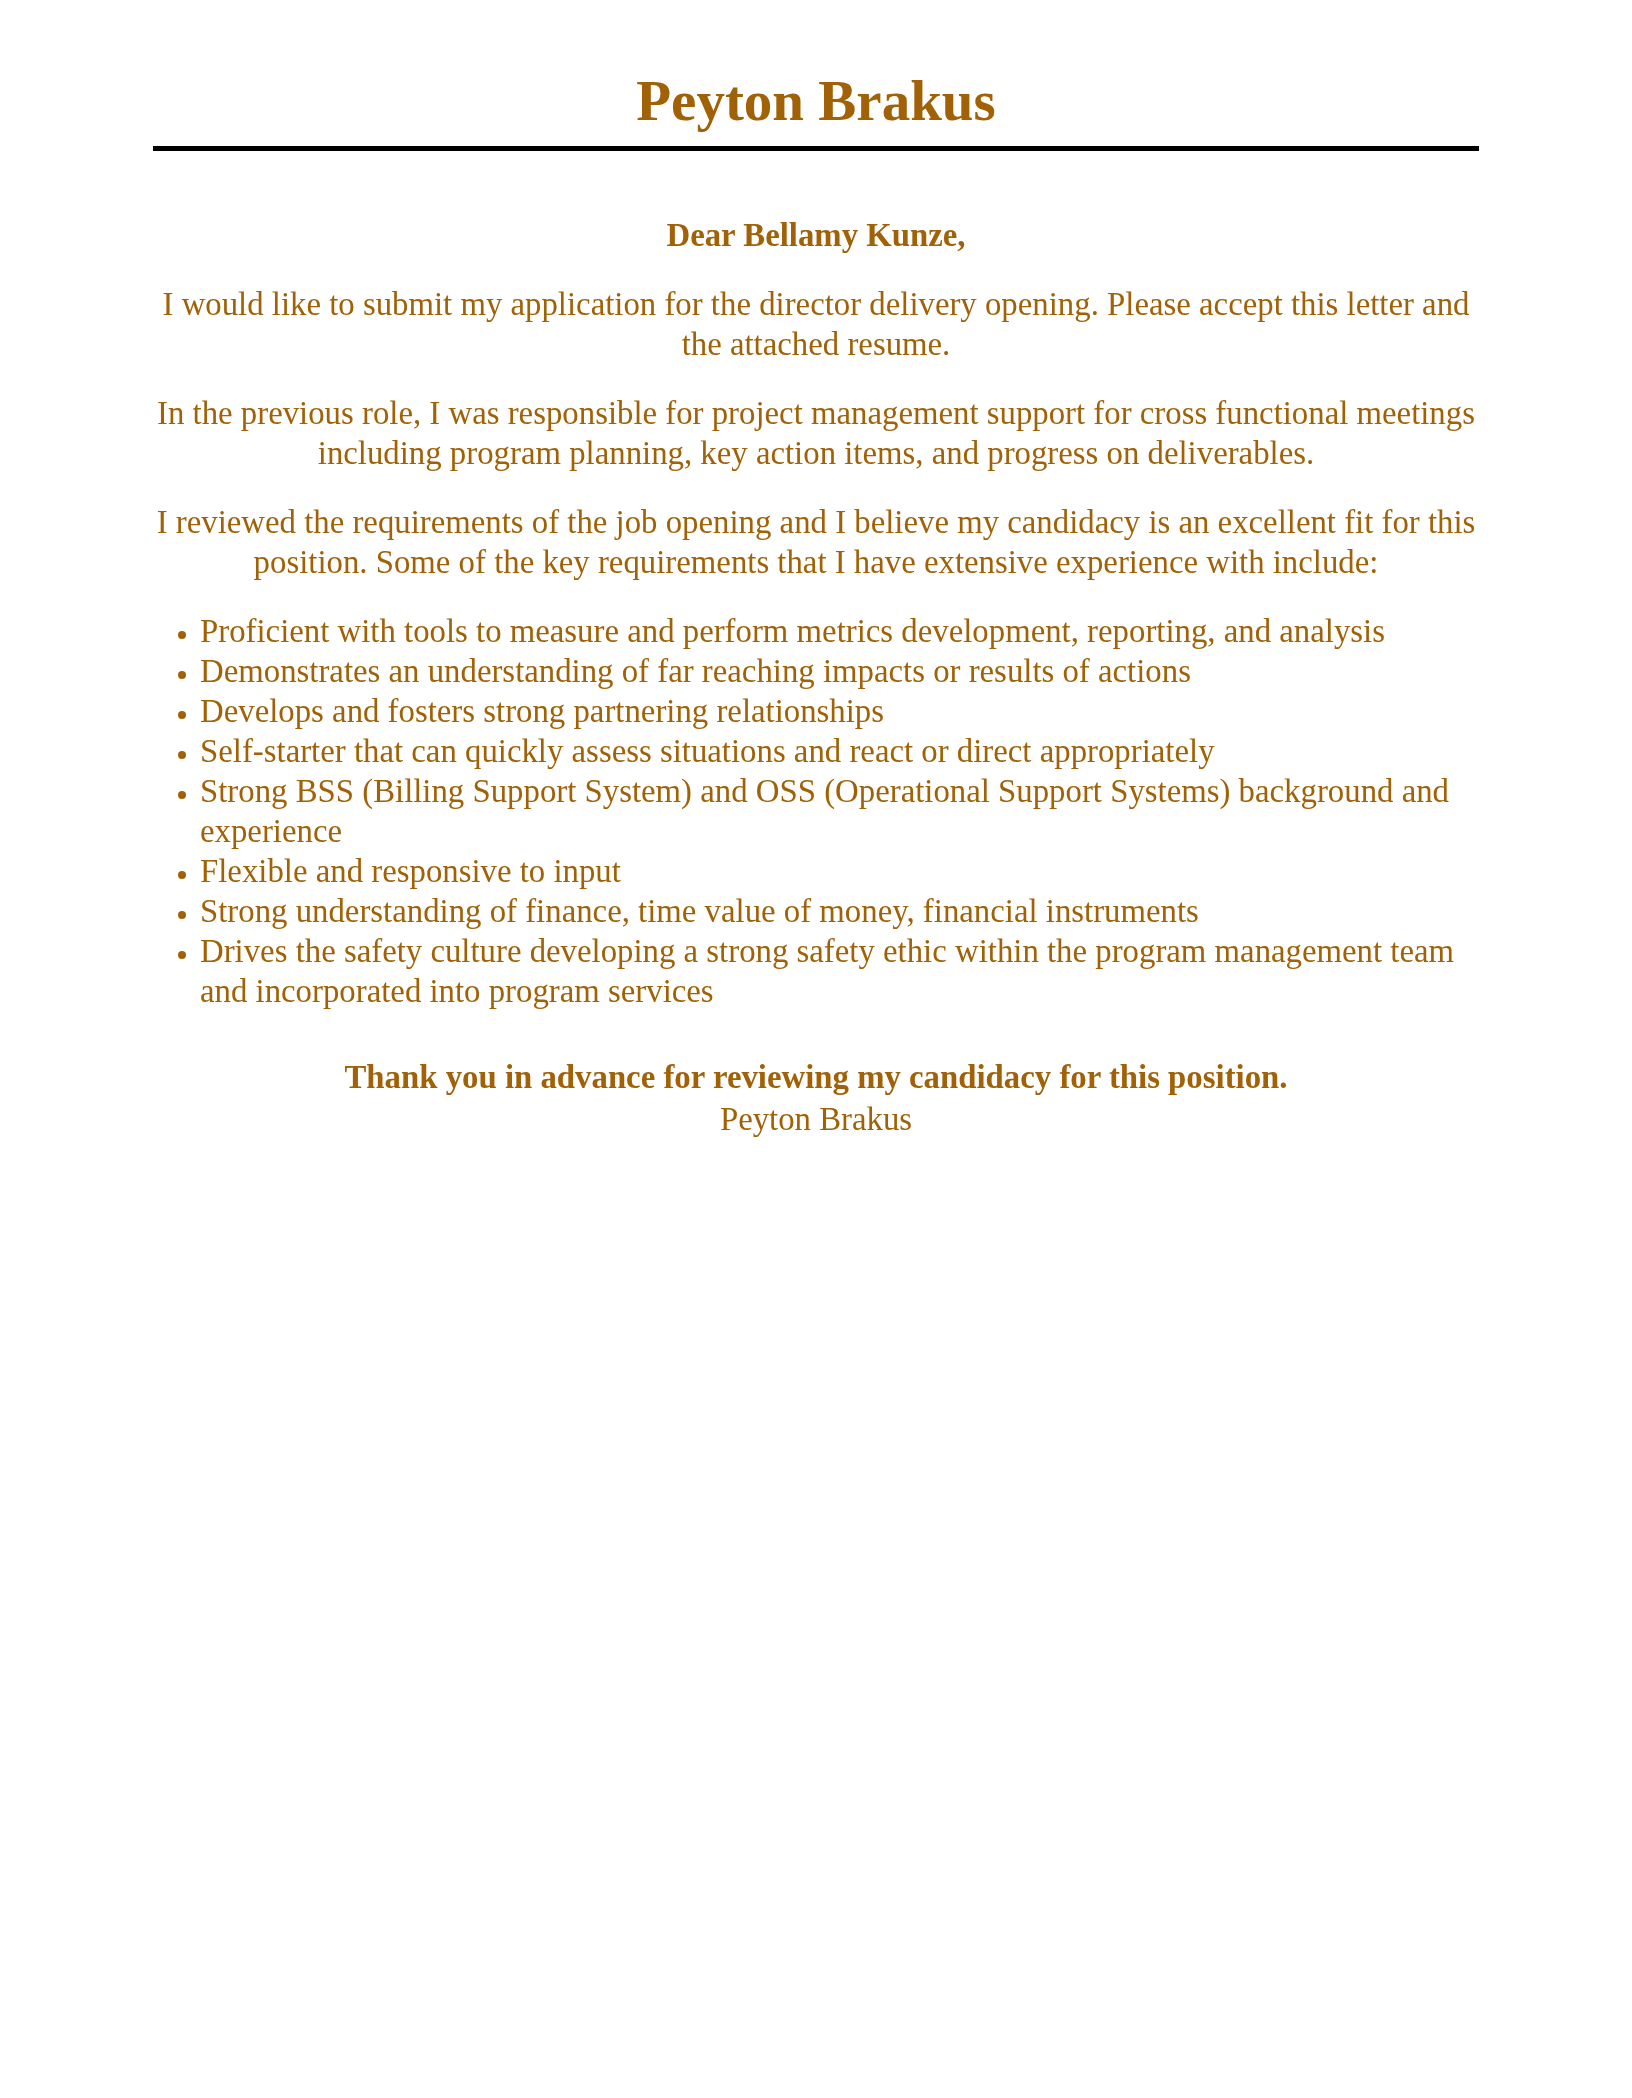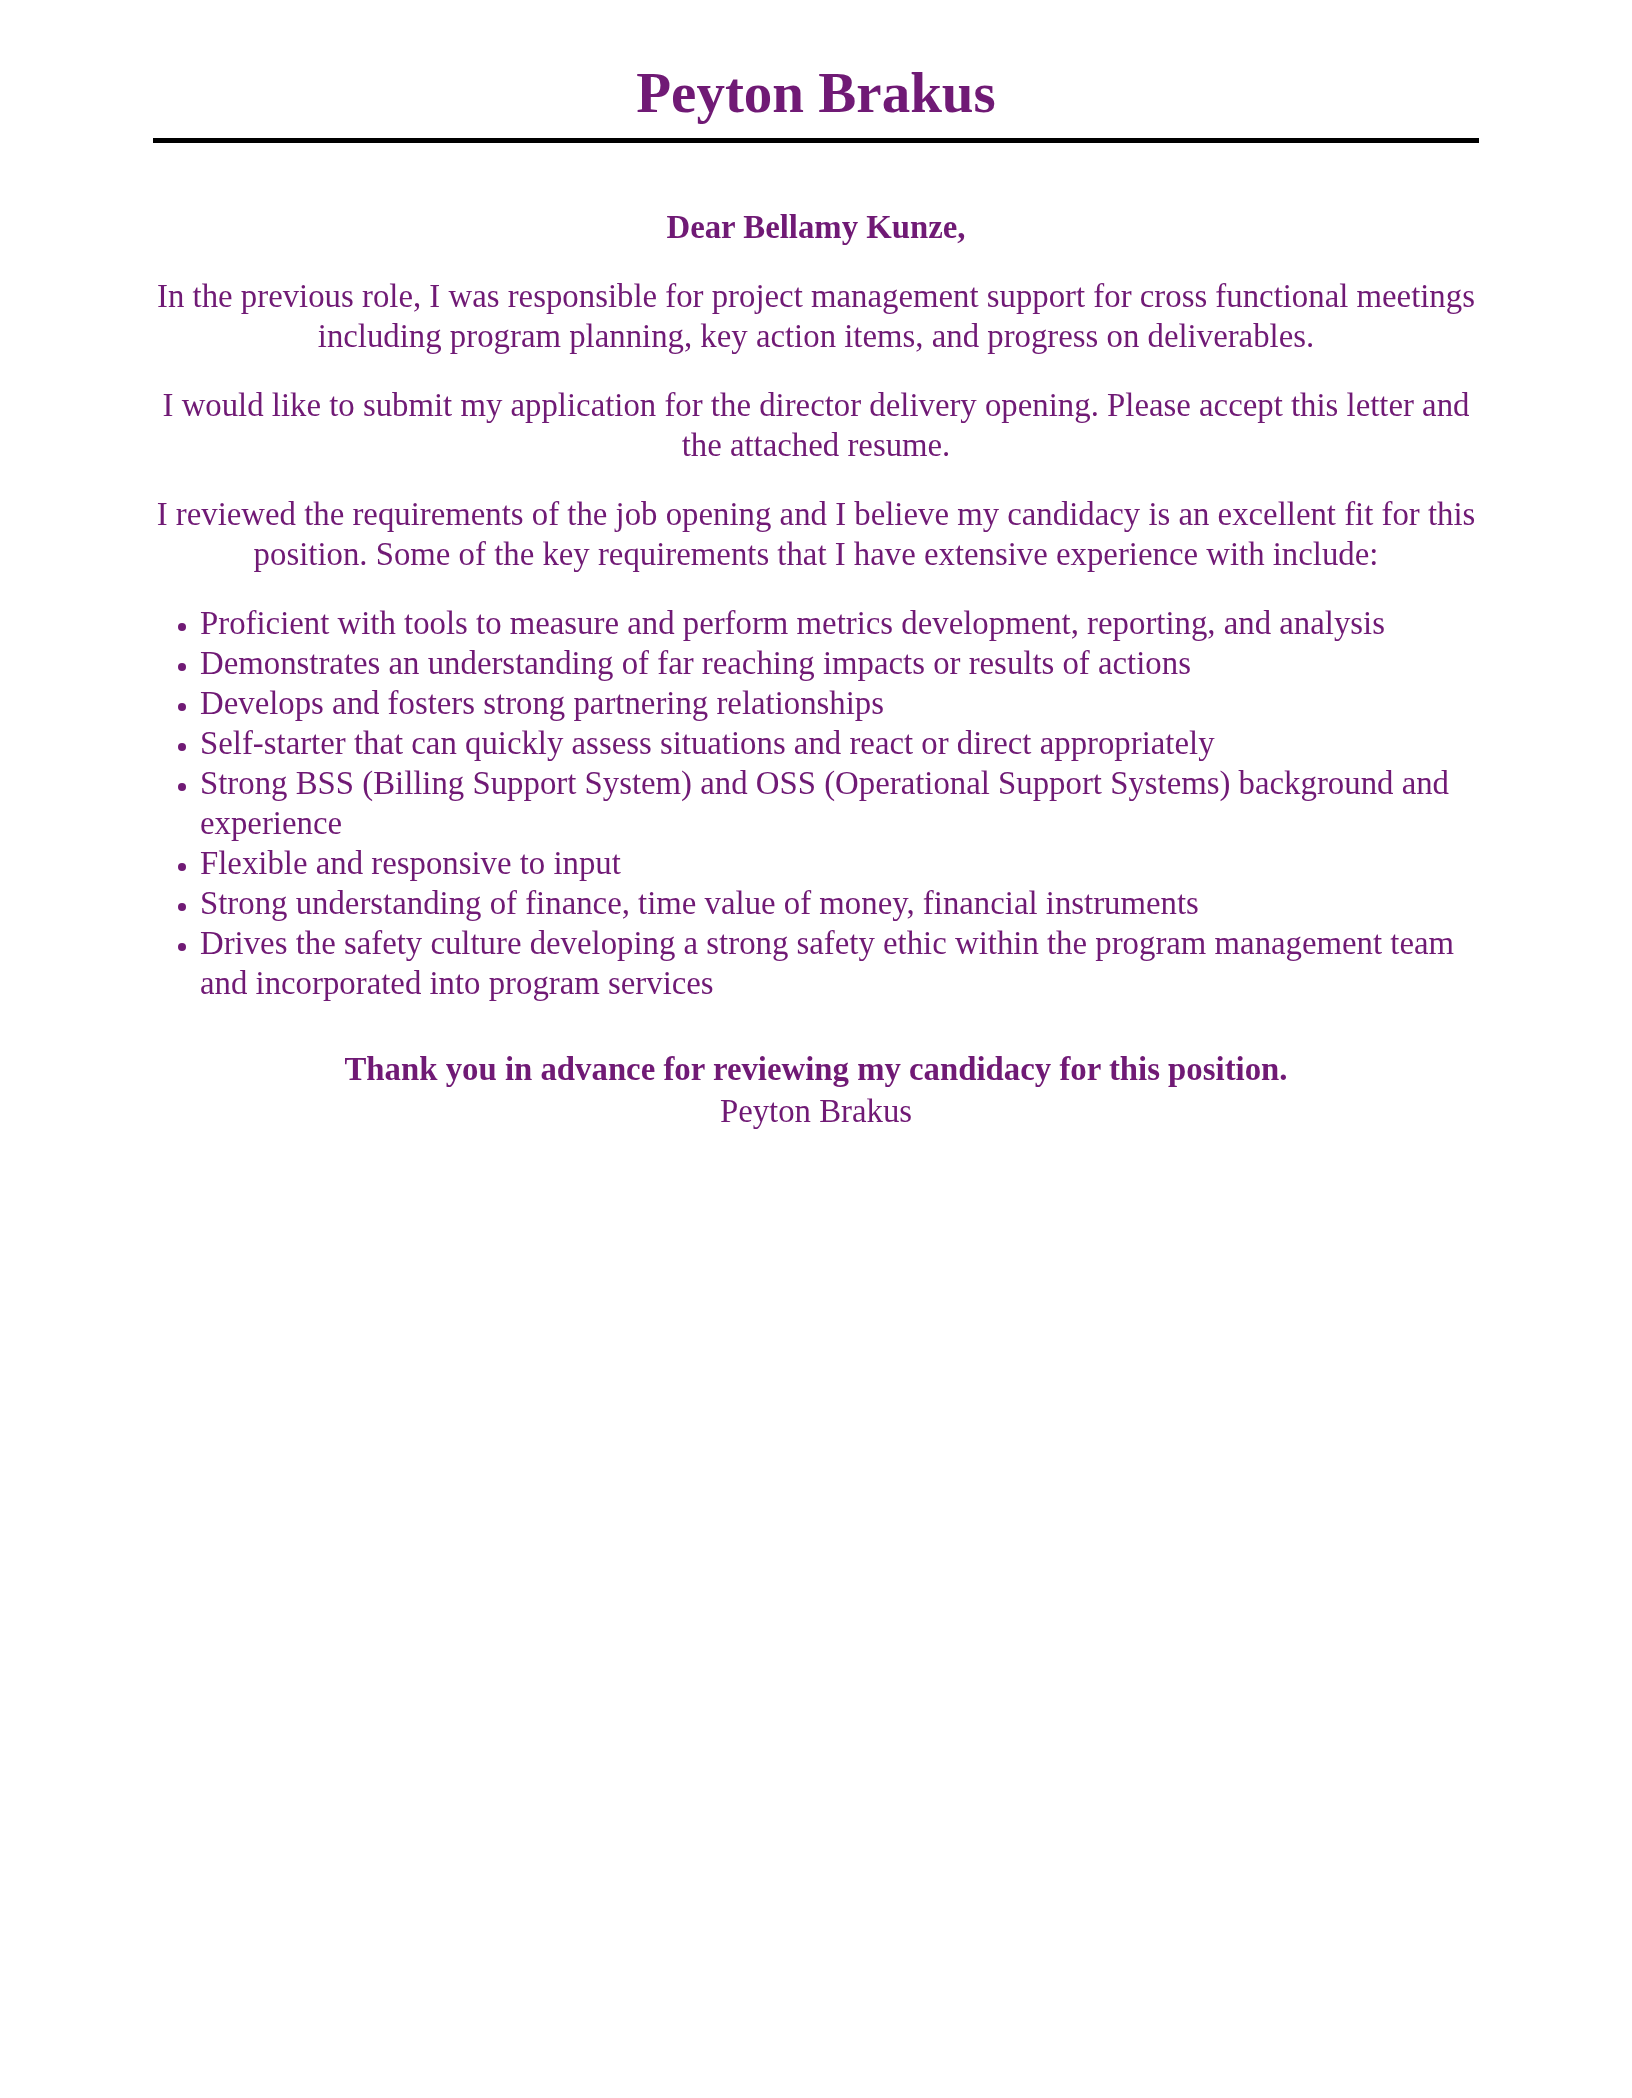--- a/index.html
+++ b/index.html
@@ -4,23 +4,23 @@
 <style>
   html, body {
     margin: 0;
     padding: 0;
     background: #ffffff;
   }
   .page {
     position: relative;
     width: 1632px;
     height: 1875px;
-    margin: 0 auto;
+    margin: 8px auto;
     background: #ffffff;
-    color: #701a75;
+    color: #a16207;
     font-family: "Liberation Serif", "DejaVu Serif", serif;
     overflow: hidden;
   }
   .content {
     padding: 0 153px;
   }
   .letter-header {
     text-align: center;
   }
   .sender-name {
@@ -85,23 +85,23 @@
 
     <header class="letter-header">
       <h1 class="sender-name">Peyton Brakus</h1>
       <div class="header-rule"></div>
     </header>
 
     <main class="body-text">
 
       <p class="salutation">Dear Bellamy Kunze,</p>
 
+      <p>I would like to submit my application for the director delivery opening. Please accept this letter and the attached resume.</p>
+
       <p>In the previous role, I was responsible for project management support for cross functional meetings including program planning, key action items, and progress on deliverables.</p>
-
-      <p>I would like to submit my application for the director delivery opening. Please accept this letter and the attached resume.</p>
 
       <p>I reviewed the requirements of the job opening and I believe my candidacy is an excellent fit for this position. Some of the key requirements that I have extensive experience with include:</p>
 
       <ul class="requirements-list">
         <li>Proficient with tools to measure and perform metrics development, reporting, and analysis</li>
         <li>Demonstrates an understanding of far reaching impacts or results of actions</li>
         <li>Develops and fosters strong partnering relationships</li>
         <li>Self-starter that can quickly assess situations and react or direct appropriately</li>
         <li>Strong BSS (Billing Support System) and OSS (Operational Support Systems) background and experience</li>
         <li>Flexible and responsive to input</li>

